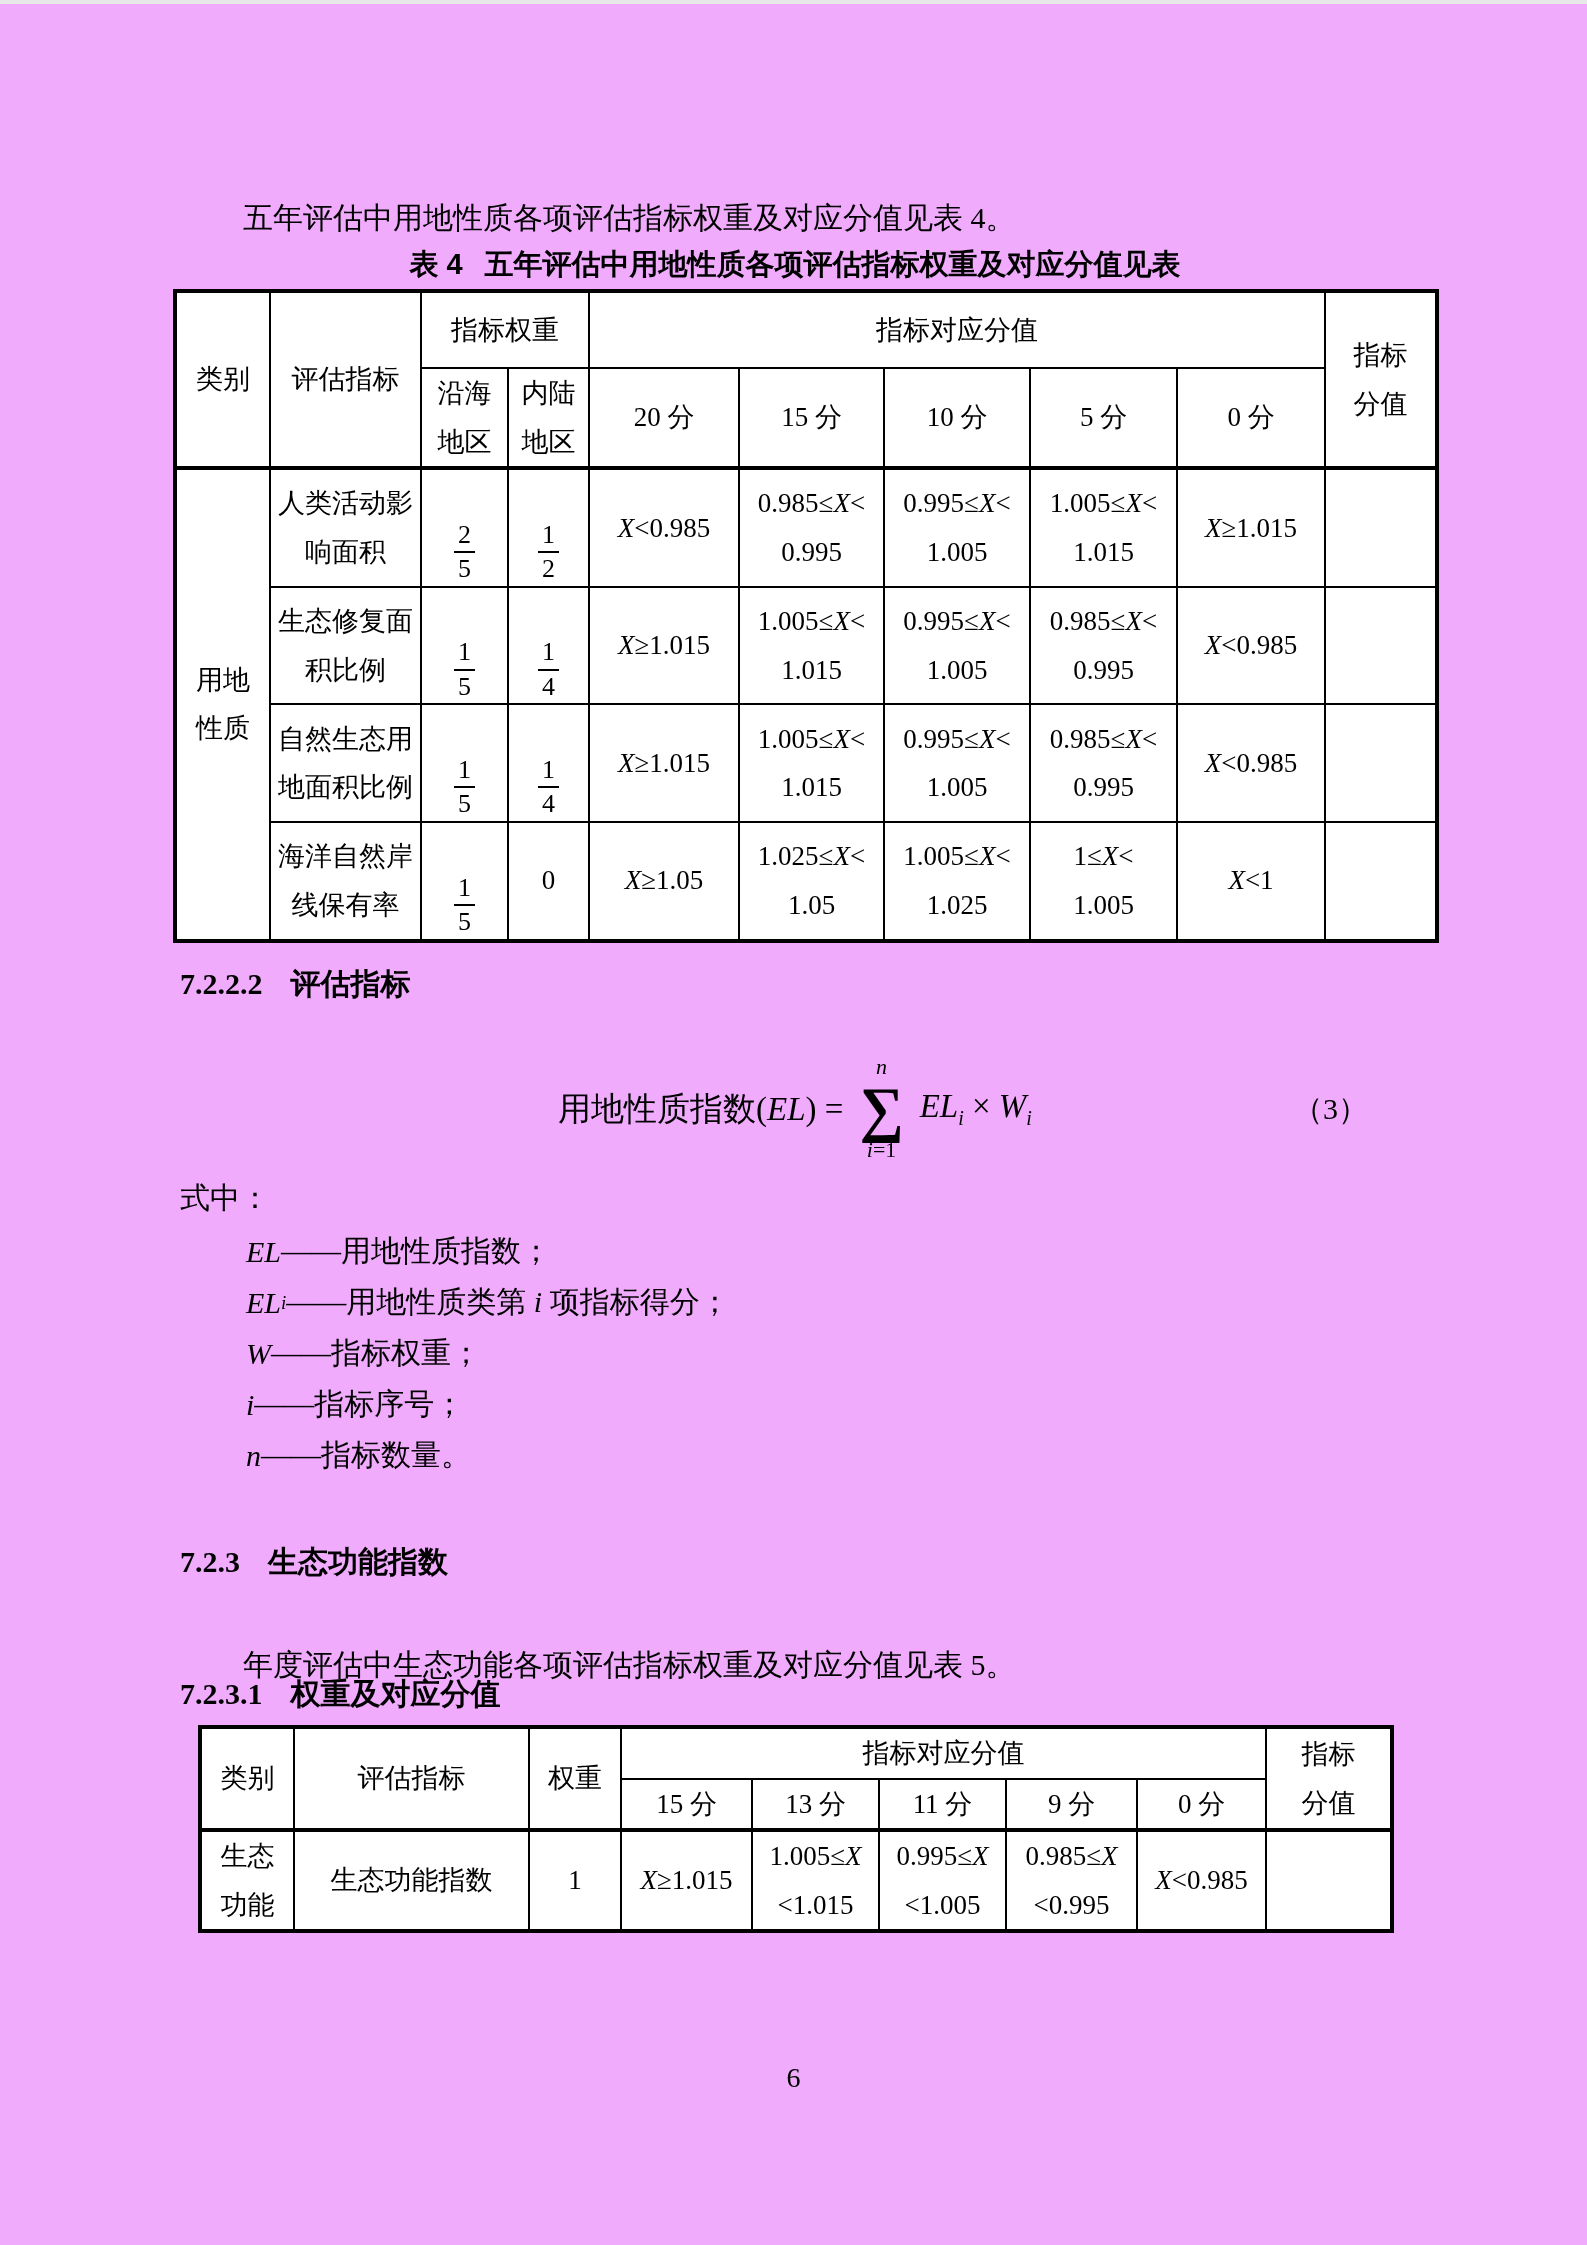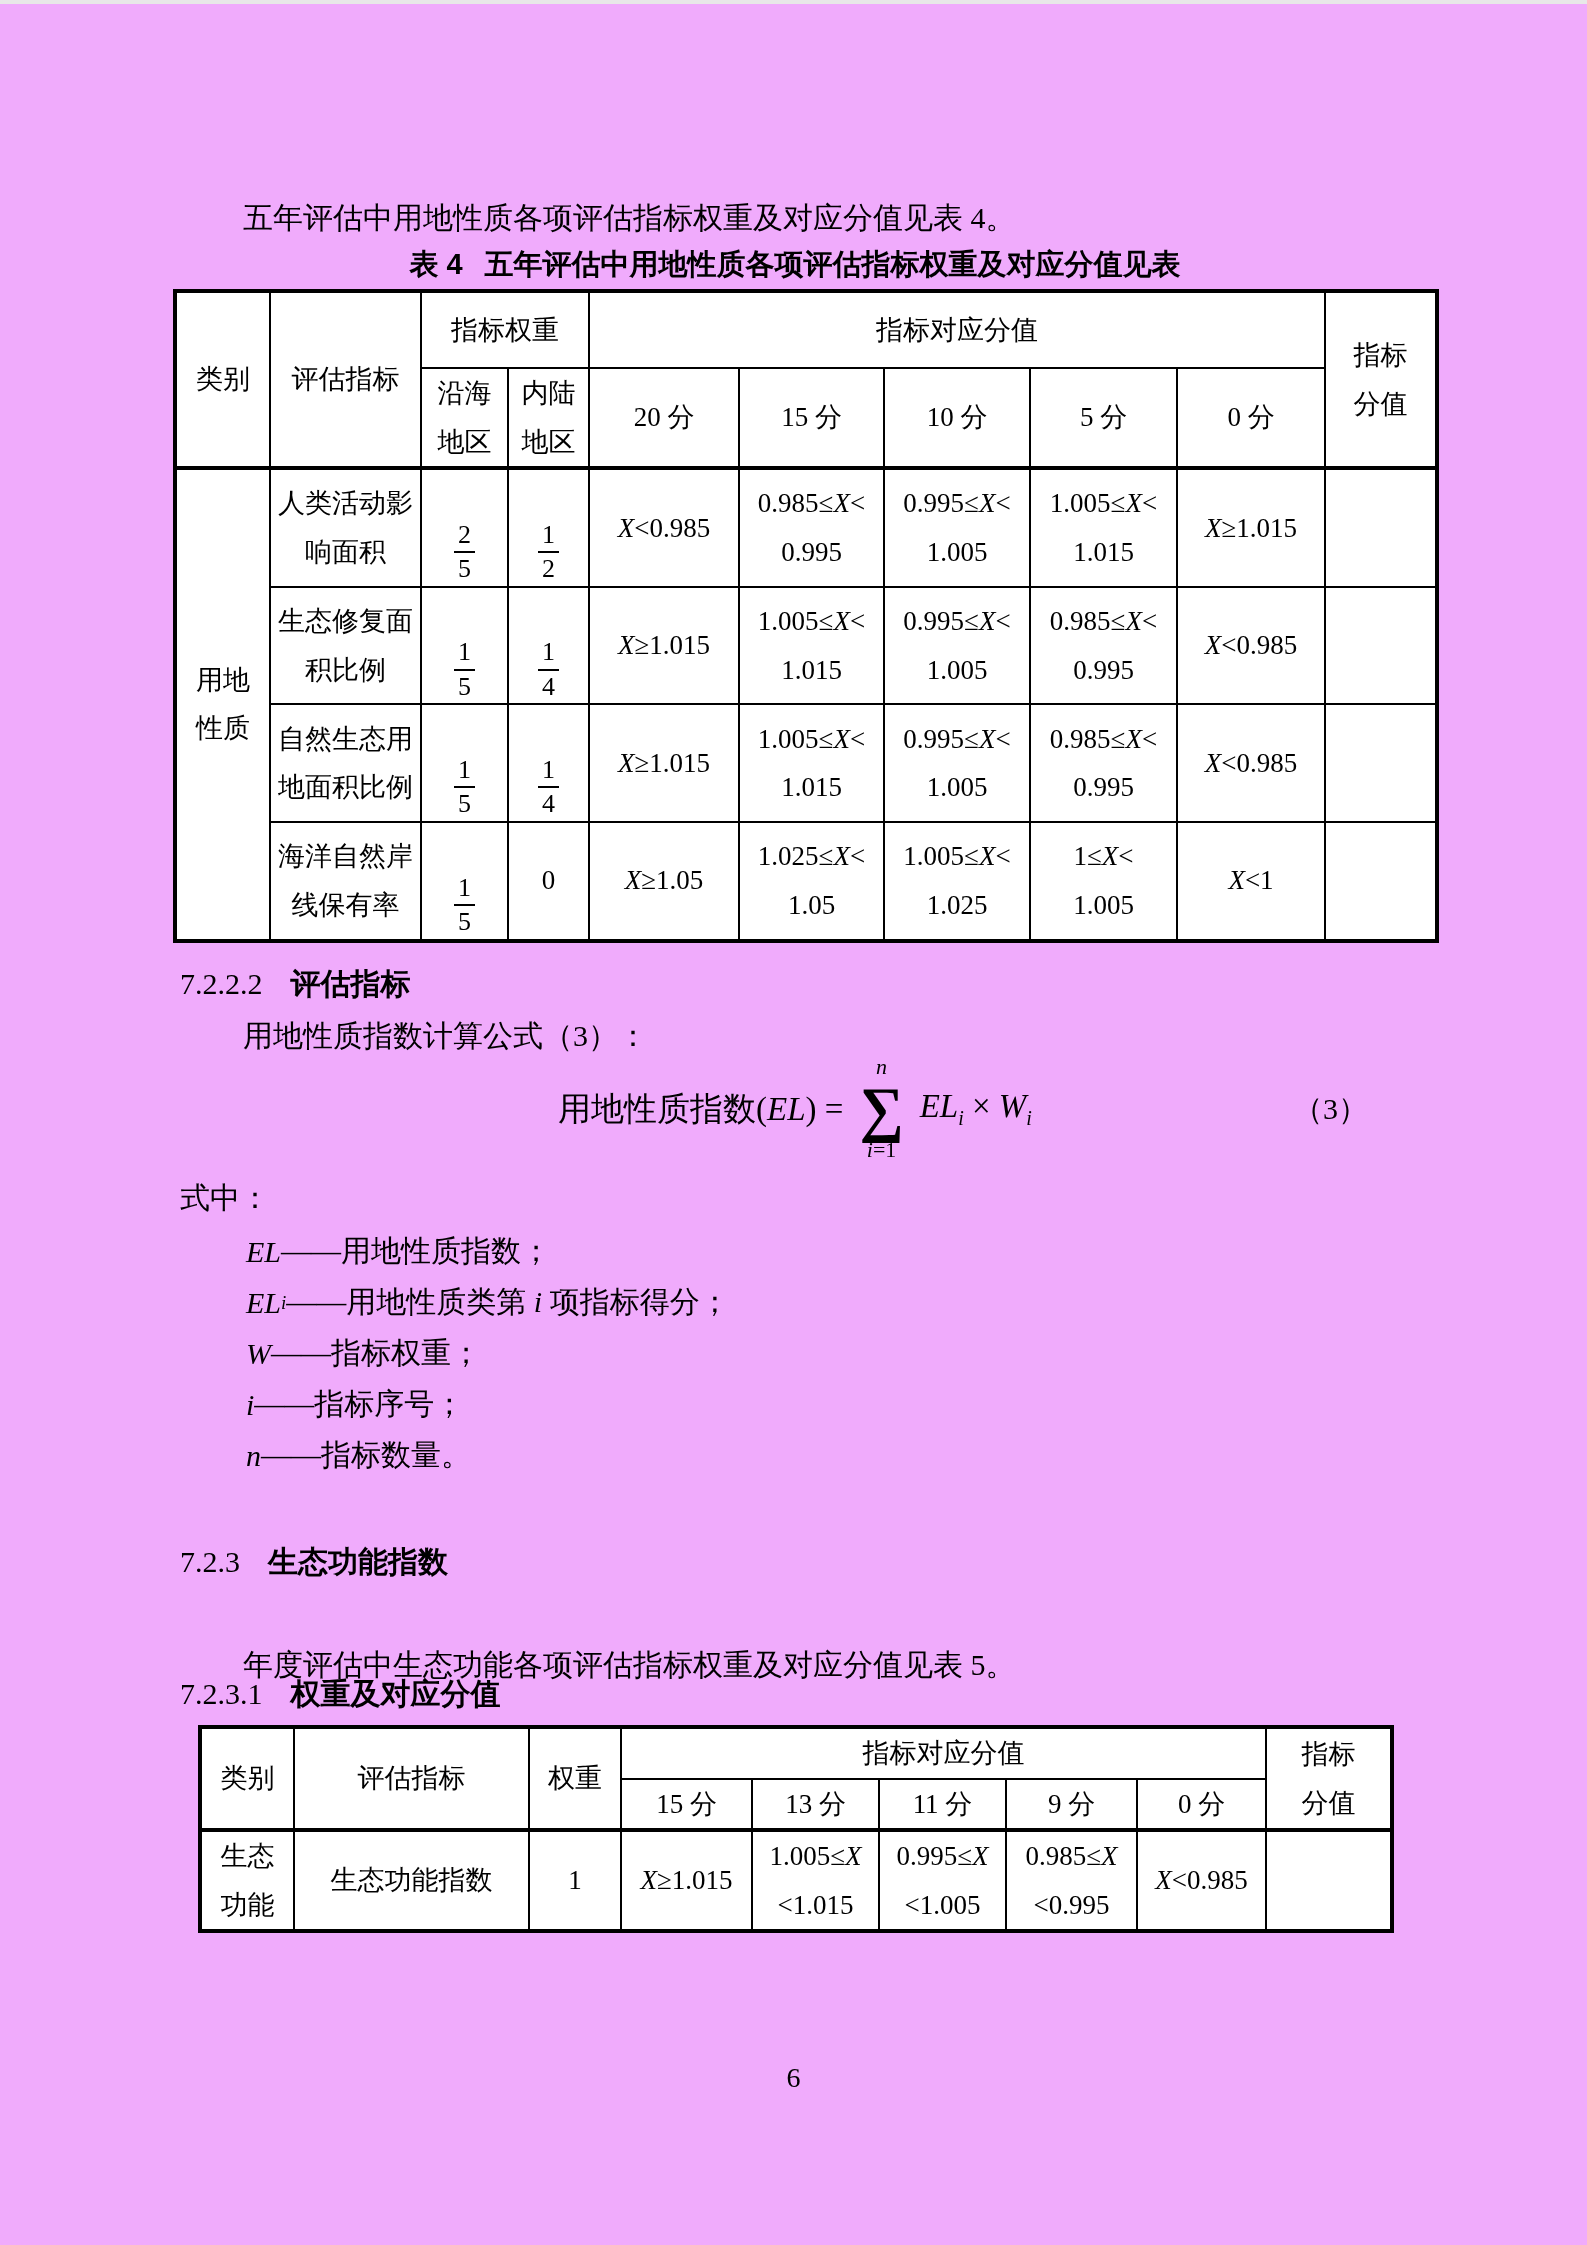--- a/index.html
+++ b/index.html
@@ -11,21 +11,21 @@
     font-family:"Liberation Serif","DejaVu Serif",serif;
     color:#000;
     overflow:hidden;
   }
   .abs{position:absolute;}
   .body-text{font-size:30px;line-height:1.2;}
   .indent{left:243px;}
 
   
   .clause{font-size:30px;white-space:nowrap;}
-  .clause .clause-num{font-family:"Liberation Serif","DejaVu Serif",serif;font-weight:normal;}
+  .clause .clause-num{font-family:"Liberation Serif","DejaVu Serif",serif;font-weight:bold;}
   .clause .clause-title{font-family:"Liberation Sans","DejaVu Sans",sans-serif;font-weight:bold;margin-left:28px;}
 
   
   .tbl-title{
     left:180px;width:1230px;text-align:center;
     font-family:"Liberation Sans","DejaVu Sans",sans-serif;
     font-weight:bold;font-size:29px;white-space:nowrap;
   }
   .tbl-title .tbl-label{margin-right:22px;}
 
@@ -181,21 +181,20 @@
       <td><i>X</i>&lt;1</td>
       <td></td>
     </tr>
   </tbody>
     </table>
 
   <div class="abs clause" style="left:180px;top:960px;">
     <span class="clause-num">7.2.2.2</span><span class="clause-title">评估指标</span>
   </div>
 
-  <div class="abs body-text indent" style="top:1014px;">用地性质指数计算公式（3）：</div>
 
   <div class="abs formula-row">
     <div class="formula-center">
       <span class="f-lhs">用地性质指数(<i>EL</i>) =</span>
       <span class="sigma-block">
         <span class="s-top"><i>n</i></span>
         <span class="s-sym">∑</span>
         <span class="s-bot"><i>i</i>=1</span>
       </span>
       <span class="f-term"><i>EL</i><sub><i>i</i></sub>

